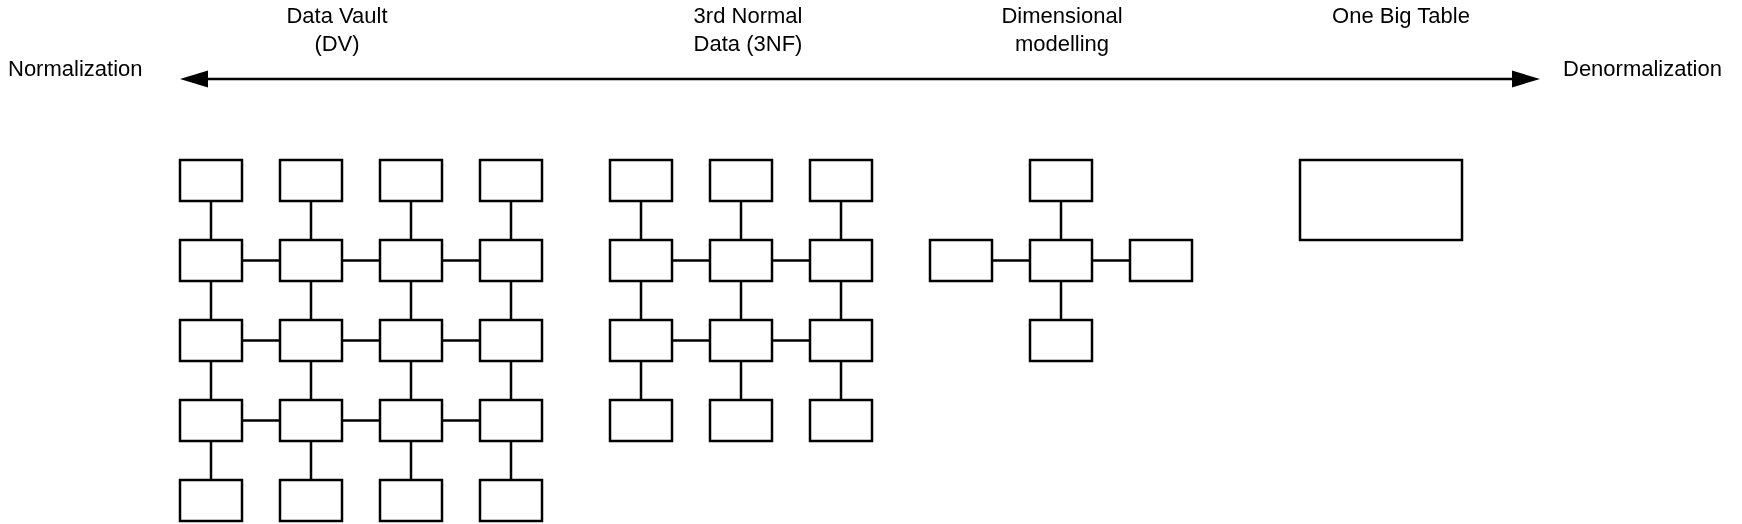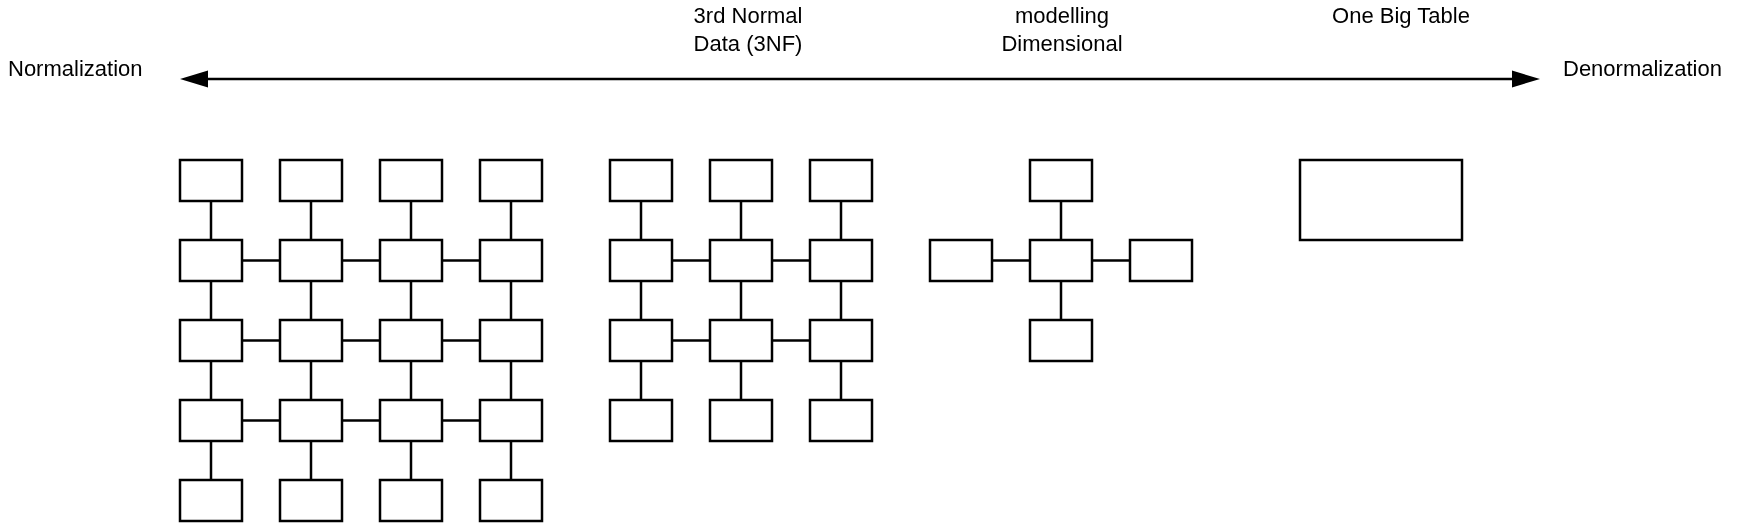--- a/index.html
+++ b/index.html
@@ -24,29 +24,33 @@
 </style>
 </head>
 <body>
 
 <div class="canvas">
 
   <div class="axis-label right">Denormalization</div>
 
   <div class="axis-label left">Normalization</div>
 
+  <div class="method-label" id="label-dv">
+    <div>Data Vault</div>
+    <div>(DV)</div>
+  </div>
 
   <div class="method-label" id="label-tnf">
     <div>3rd Normal</div>
     <div>Data (3NF)</div>
   </div>
 
   <div class="method-label" id="label-dim">
+    <div>Dimensional</div>
     <div>modelling</div>
-    <div>Dimensional</div>
   </div>
 
   <div class="method-label" id="label-obt">
     <div>One Big Table</div>
   </div>
 
   <svg id="diagram-svg" width="1742" height="524" viewBox="0 0 1742 524">
       <line x1="206" y1="79" x2="1514" y2="79" stroke="#000000" stroke-width="2.5"></line>
       <polygon points="180,79 208,70.5 208,87.5" fill="#000000"></polygon>
       <polygon points="1540,79 1512,70.5 1512,87.5" fill="#000000"></polygon>

